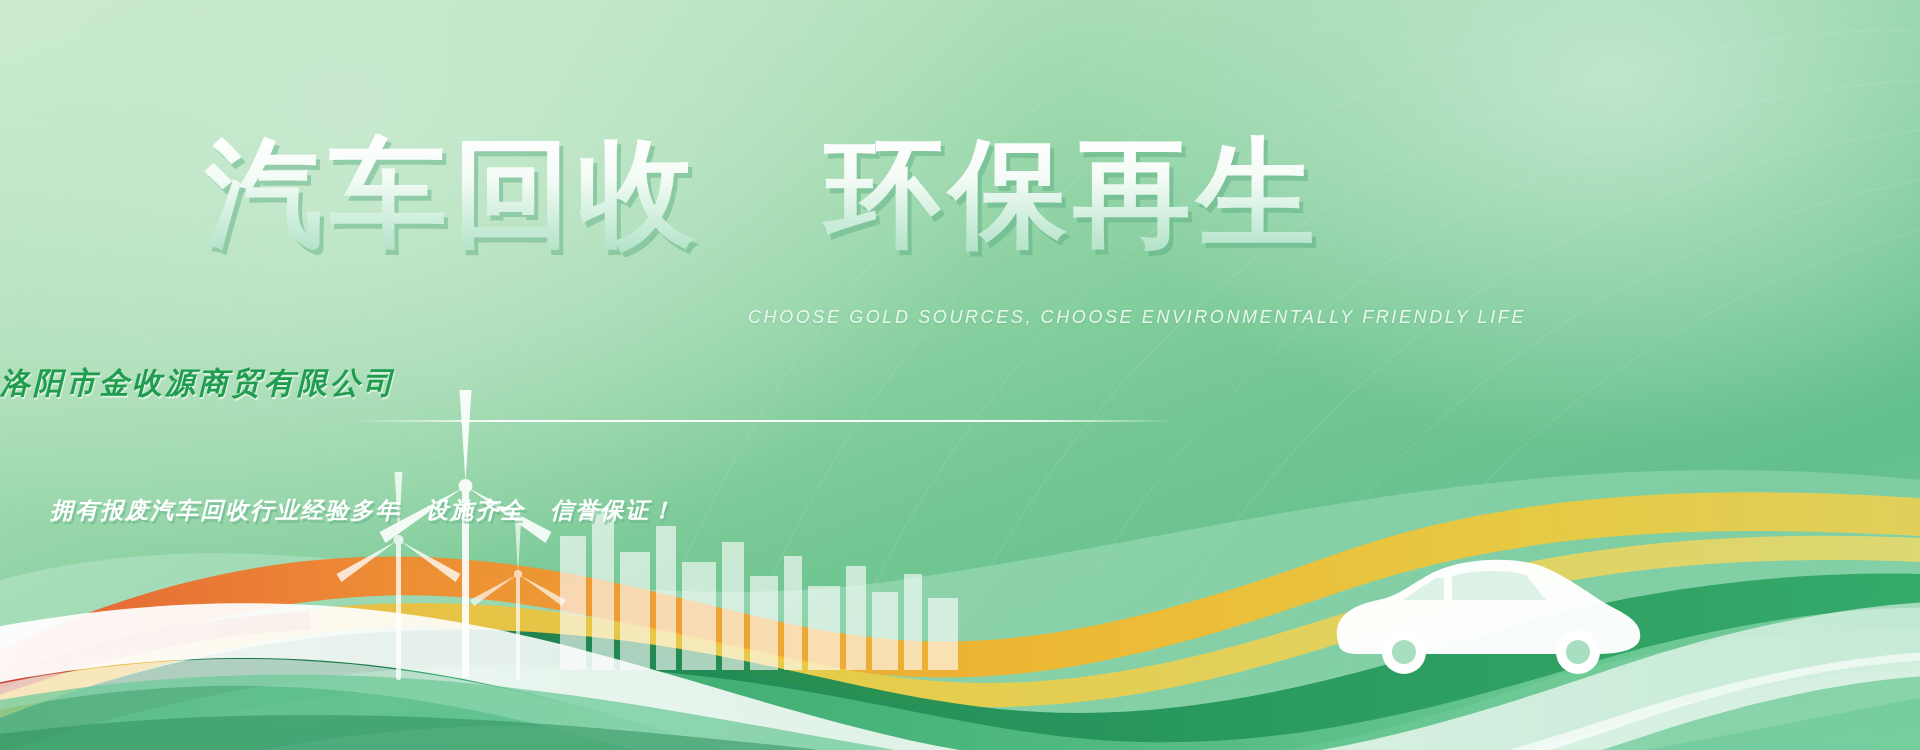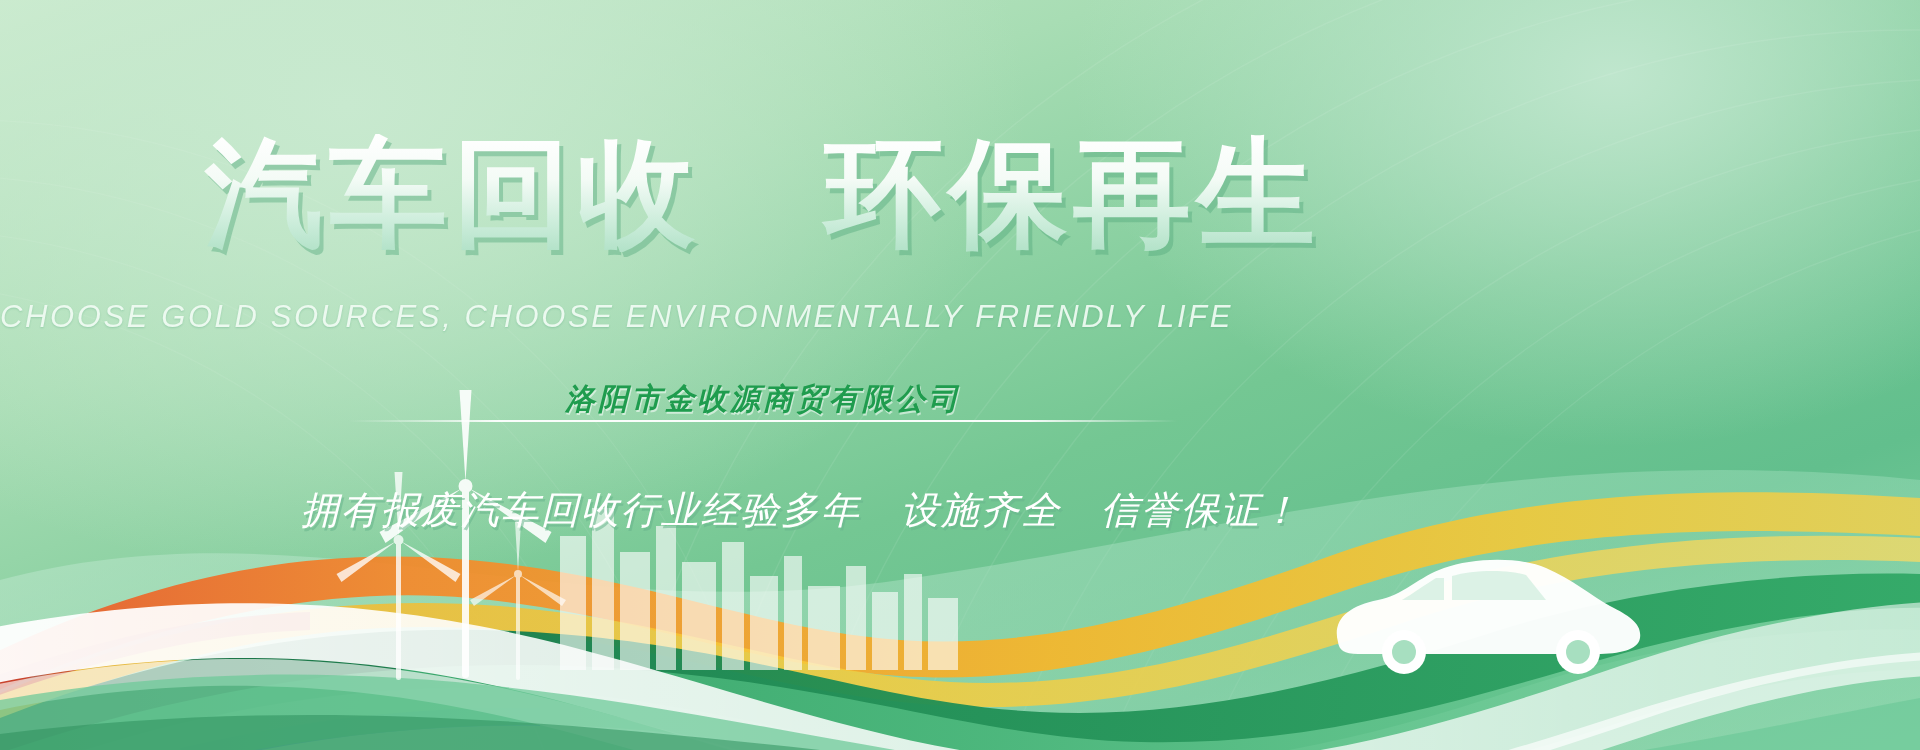--- a/index.html
+++ b/index.html
@@ -32,45 +32,44 @@
     font-size:118px;line-height:118px;font-weight:bold;
     letter-spacing:6px;
     background:linear-gradient(180deg,#ffffff 0%,#f4fbf6 38%,#cfeedd 72%,#b2e2c8 100%);
     -webkit-background-clip:text;background-clip:text;
     color:transparent;-webkit-text-fill-color:transparent;
     filter:drop-shadow(4px 5px 0 rgba(86,170,126,.45));
     white-space:pre;
   }
 
   .eyebrow-en{
-    position:absolute;left:0;right:0;top:286px;text-align:left;
-    font-size:31px;line-height:30px;font-style:italic;font-weight:normal;
+    position:absolute;left:0;right:0;top:286px;text-align:right;
+    font-size:18px;line-height:30px;font-style:italic;font-weight:normal;
     letter-spacing:2.6px;color:#f0fbf3;opacity:.92;
     text-shadow:0 1px 2px rgba(80,160,120,.35);
     white-space:nowrap;
   }
 
   .company{
-    position:absolute;left:0;right:0;top:348px;text-align:center;
+    position:absolute;left:0;right:0;top:348px;text-align:left;
     font-size:30px;line-height:38px;font-weight:bold;font-style:italic;
     letter-spacing:3px;color:#1f9c4e;
     text-shadow:1px 2px 0 rgba(255,255,255,.55);
     white-space:nowrap;
-    margin-top:16px;
   }
 
   .divider{
     position:absolute;left:50%;transform:translateX(-50%);top:404px;
     width:830px;height:2px;
     background:linear-gradient(90deg,rgba(255,255,255,0) 0%,rgba(255,255,255,.95) 18%,rgba(255,255,255,.95) 82%,rgba(255,255,255,0) 100%);
   }
 
   .tagline{
-    position:absolute;left:0;right:0;top:428px;text-align:center;
-    font-size:38px;line-height:44px;font-weight:normal;font-style:italic;
+    position:absolute;left:0;right:0;top:428px;
+    font-size:23px;line-height:44px;font-weight:bold;font-style:italic;
     letter-spacing:2px;color:#ffffff;
     text-shadow:2px 3px 0 rgba(104,181,140,.55);
     white-space:pre;
   }
   .tagline .l2{display:block;}
 </style>
 </head>
 <body>
 
 <div id="banner">

